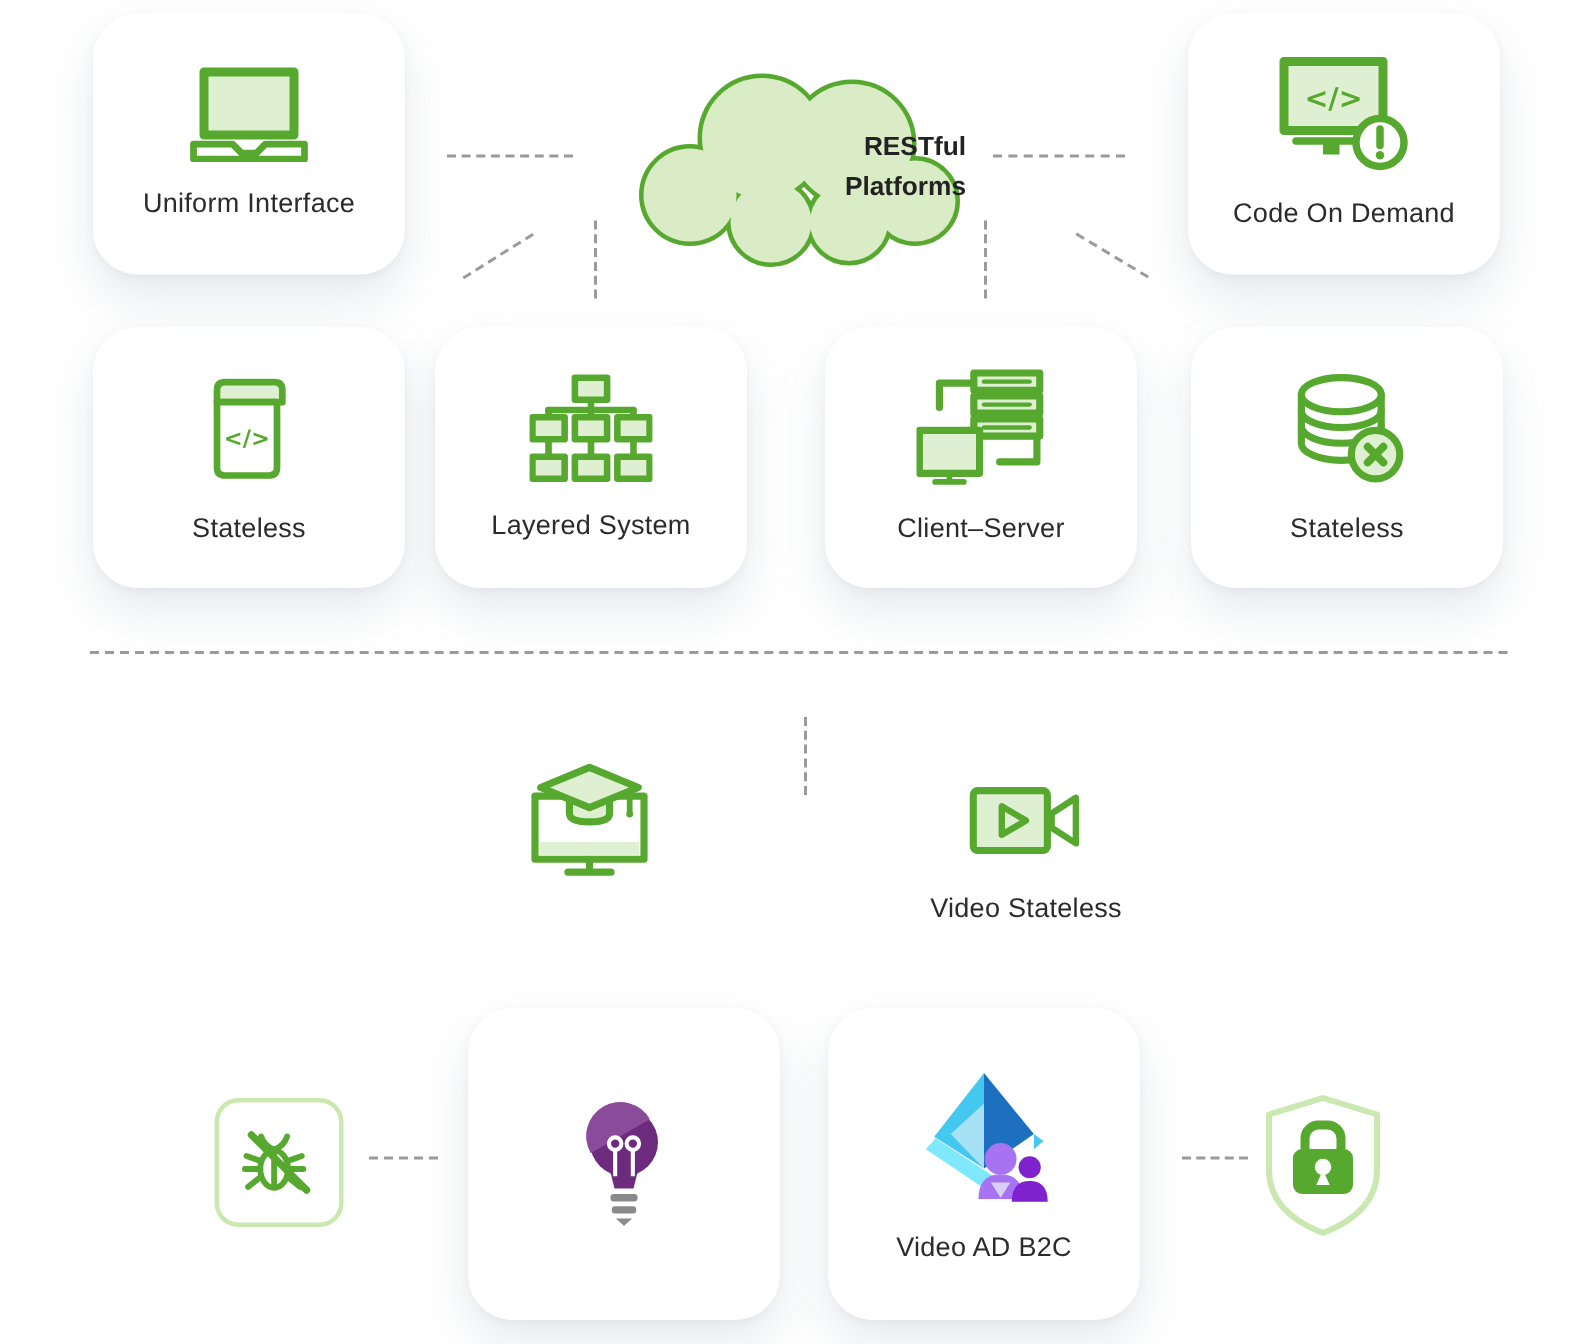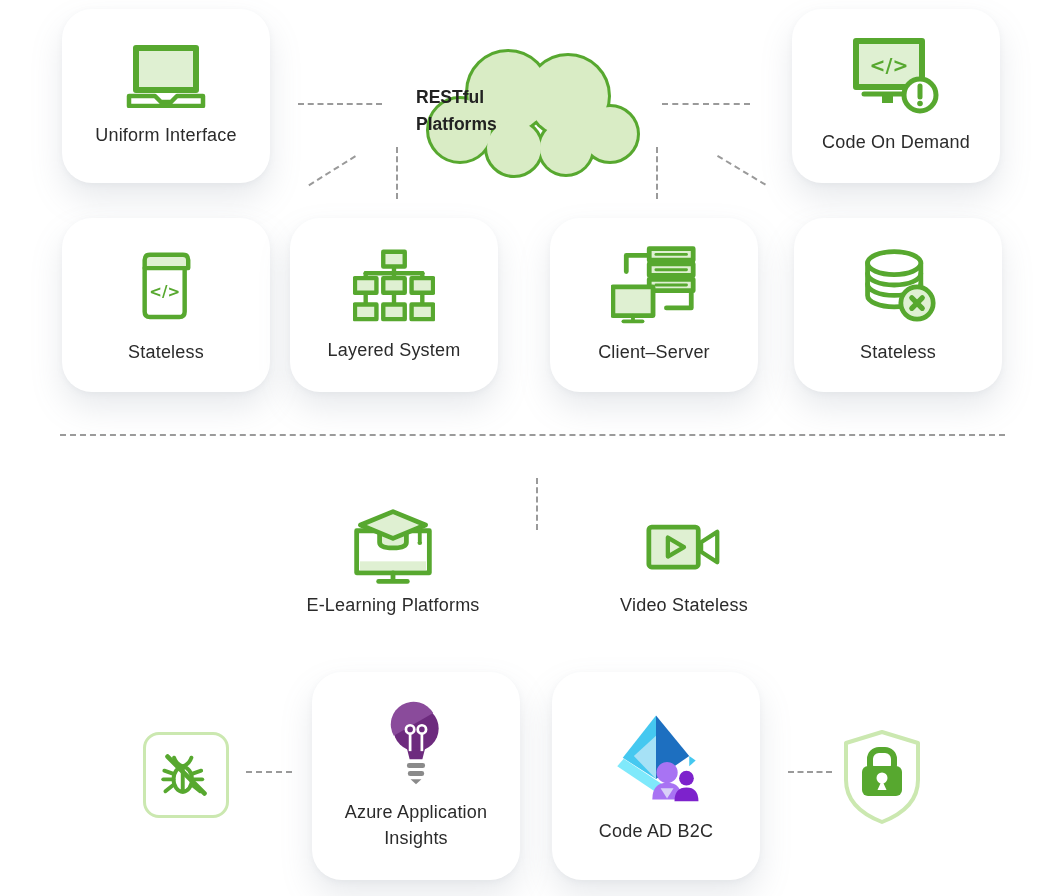--- a/index.html
+++ b/index.html
@@ -19,21 +19,21 @@
   }
   .card .label { margin-top:14px; }
   .dash-h { position:absolute; height:0; border-top:2.5px dashed var(--dash-gray); }
   .dash-v { position:absolute; width:0; border-left:2.5px dashed var(--dash-gray); }
   .diag  { position:absolute; height:0; border-top:2.5px dashed var(--dash-gray); transform-origin:0 0; }
 
   .cloud { position:absolute; left:416px; top:34px; width:228px; height:154px; }
   .cloud-ring circle { fill:var(--cloud-fill); stroke:var(--green); stroke-width:6; }
   .cloud-body circle { fill:var(--cloud-fill); }
   .cloud-text {
-    position:absolute; left:0; top:50px; width:228px; text-align:left;
+    position:absolute; left:0; top:50px; width:228px; text-align:right;
     font-weight:700; font-size:17.5px; color:#222; line-height:27px;
   }
 
   
   .sk { stroke:var(--green); fill:none; stroke-linecap:round; stroke-linejoin:round; }
   .sf { stroke:var(--green); fill:var(--green-fill); stroke-linejoin:round; }
   .sw { stroke:var(--green); fill:#fff; stroke-linejoin:round; }
   .gf { fill:var(--green); }
   text.code { fill:var(--green); font-family:"DejaVu Sans",sans-serif; font-weight:700; text-anchor:middle; }
 
@@ -167,21 +167,20 @@
   <svg class="free-label" style="left:349px;top:506px" width="88" height="82" viewBox="0 0 92 82">
     <rect x="8" y="24" width="76" height="44" class="sw" stroke-width="5"></rect>
     <rect x="11.5" y="56" width="69" height="9" style="fill:var(--green-fill)"></rect>
     <line x1="46" y1="68" x2="46" y2="75" class="sk" stroke-width="5"></line>
     <line x1="31" y1="77" x2="61" y2="77" class="sk" stroke-width="5"></line>
     <path d="M32 20 V36 Q32 42 46 42 Q60 42 60 36 V20 Z" class="sf" stroke-width="5"></path>
     <polygon points="46,4 80,18 46,32 12,18" class="sf" stroke-width="5"></polygon>
     <line x1="74" y1="20" x2="74" y2="34" class="sk" stroke-width="4"></line>
     <circle cx="74" cy="36.5" r="2.4" class="gf"></circle>
   </svg>
-  <div class="label free-label" style="left:273px;top:592px;width:240px">E-Learning Platforms</div>
 
   <svg class="free-label" style="left:646px;top:518px" width="76" height="60" viewBox="0 0 80 60">
     <rect x="3" y="8" width="52" height="42" rx="3" class="sf" stroke-width="5"></rect>
     <polygon points="23,19 23,39 40,29" class="sk" stroke-width="4.5"></polygon>
     <polygon points="58,24 75,13 75,45 58,34" class="sw" stroke-width="4.5"></polygon>
   </svg>
   <div class="label free-label" style="left:564px;top:592px;width:240px">Video Stateless</div>
 
   <div class="bug-box">
     <svg width="52" height="52" viewBox="0 0 48 48">
@@ -206,37 +205,36 @@
       <path d="M7.5 38 A25 25 0 0 1 51 13 Z" style="fill:var(--insights-purple-light)"></path>
       <path d="M22 52 H42 L39 64 H25 Z" style="fill:var(--insights-purple)"></path>
       <circle cx="25.5" cy="31" r="4.6" stroke="#fff" stroke-width="3" fill="none"></circle>
       <circle cx="38.5" cy="31" r="4.6" stroke="#fff" stroke-width="3" fill="none"></circle>
       <line x1="25.5" y1="35.6" x2="25.5" y2="55" stroke="#fff" stroke-width="3"></line>
       <line x1="38.5" y1="35.6" x2="38.5" y2="55" stroke="#fff" stroke-width="3"></line>
       <rect x="22" y="68" width="20" height="5.5" rx="2.5" style="fill:var(--base-gray)"></rect>
       <rect x="23" y="77" width="18" height="5.5" rx="2.5" style="fill:var(--base-gray)"></rect>
       <path d="M26 86 H38 L32 91.5 Z" style="fill:var(--base-gray)"></path>
     </svg>
-    <div class="label" style="width:175px">Azure Application Insights</div>
   </div>
 
   <div class="card" style="left:552px;top:672px;width:208px;height:208px">
     <svg width="96" height="96" viewBox="0 0 104 104">
       <polygon points="52,8 88,52 52,77" style="fill:var(--b2c-blue-dark)"></polygon>
       <polygon points="52,8 16,54 52,77" style="fill:var(--b2c-cyan)"></polygon>
       <polygon points="52,30 28,52 52,77" style="fill:var(--b2c-cyan-pale)"></polygon>
       <polygon points="10,63 17,55 58,82 50,90" style="fill:var(--b2c-cyan-bright)"></polygon>
       <polygon points="88,52 95,57 88,63" style="fill:var(--b2c-cyan)"></polygon>
       <circle cx="64" cy="70" r="11.5" style="fill:var(--b2c-purple-light)"></circle>
       <path d="M48 99 Q48 81 64 81 Q80 81 80 99 Z" style="fill:var(--b2c-purple-light)"></path>
       <path d="M57 87 H71 L64 98 Z" fill="#d9d0f8"></path>
       <circle cx="85" cy="76" r="8" style="fill:var(--b2c-purple-dark)"></circle>
       <path d="M72 101 Q72 86 85 86 Q98 86 98 101 Z" style="fill:var(--b2c-purple-dark)"></path>
     </svg>
-    <div class="label">Code AD B2C</div>
+    <div class="label">Video AD B2C</div>
   </div>
 
   <div class="dash-h" style="left:788px;top:771px;width:44px"></div>
 
   <svg class="free-label" style="left:840px;top:728px" width="84" height="98" viewBox="0 0 84 98">
     <path d="M42 4 L78 15 V52 Q78 80 42 94 Q6 80 6 52 V15 Z" fill="#fff" stroke-width="4" stroke-linejoin="round" style="stroke:var(--pale-green-border)"></path>
     <rect x="30" y="22" width="24" height="24" rx="9" fill="none" stroke-width="6" style="stroke:var(--green)"></rect>
     <rect x="22" y="38" width="40" height="30" rx="6" class="gf"></rect>
     <circle cx="42" cy="50" r="5.5" fill="#fff"></circle>
     <path d="M42 52 L37.5 62 H46.5 Z" fill="#fff"></path>

